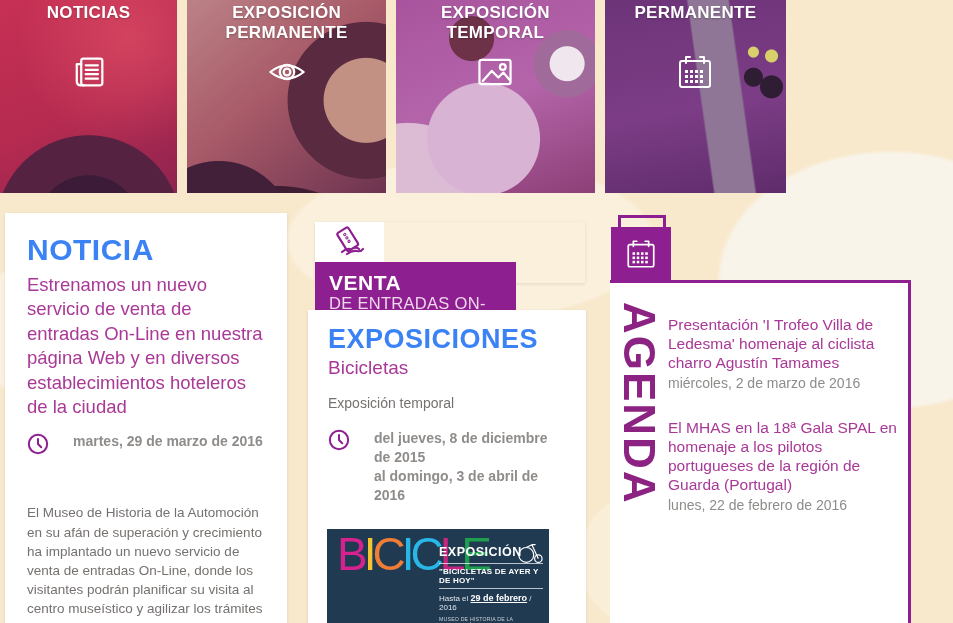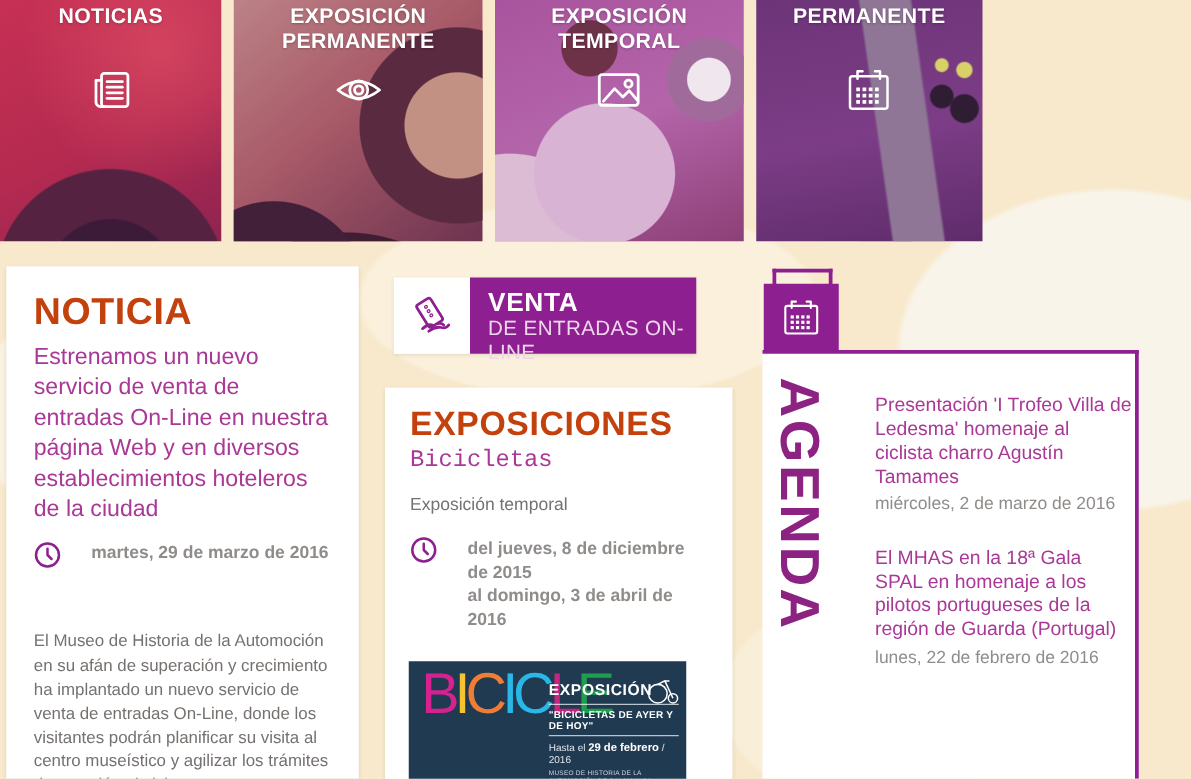--- a/index.html
+++ b/index.html
@@ -59,64 +59,64 @@
   }
   .tile-icon { position:absolute; top:52px; left:50%; transform:translateX(-50%); width:40px; height:40px; }
   .tile-icon svg { width:40px; height:40px; }
 
   
   .card { position:absolute; background:#fff; box-shadow:0 1px 3px rgba(60,40,20,.12); z-index:3; }
 
   
   .noticia-card { left:5px; top:213px; width:282px; height:410px; display:flex; flex-direction:column; }
   .noticia-body { padding:20px 22px 0 22px; flex:1; }
-  .h-purple { color:#c2410c; font-weight:800; letter-spacing:.5px; }
+  .h-purple { color:#3b82f6; font-weight:800; letter-spacing:.5px; }
   .noticia-body h1 { font-size:30px; margin-bottom:6px; }
   .noticia-sub { color:#a93896; font-size:18.5px; line-height:1.32; margin-bottom:14px; cursor:pointer; }
   .date-row { display:flex; align-items:flex-start; gap:24px; color:#8f8c8a; font-size:14px; font-weight:700; margin-bottom:16px; }
   .clock-ic { flex:0 0 22px; width:22px; height:22px; }
   .noticia-p { color:#75716f; font-size:13.5px; line-height:1.42; margin-bottom:13px;margin-top:48px; }
   .noticia-footer { height:11px; background:#f2f2f2; position:relative; }
 
   
-  .venta { position:absolute; left:315px; top:222px; width:242px; height:61px; display:flex; z-index:3; cursor:pointer; box-shadow:0 1px 3px rgba(60,40,20,.12); }
+  .venta { position:absolute; left:315px; top:222px; width:270px; height:61px; display:flex; z-index:3; cursor:pointer; box-shadow:0 1px 3px rgba(60,40,20,.12);flex-direction:column; }
   .venta-iconbox { width:69px; height:61px; background:#fff; display:flex; align-items:center; justify-content:center; }
   .venta-iconbox svg { width:40px; height:40px; }
   .venta-text { width:201px; height:61px; background:#8e1f90; color:#fff; padding:9px 0 0 14px; }
   .venta-l1 { font-size:21px; font-weight:800; letter-spacing:.5px; line-height:1.1; }
   .venta-l2 { font-size:16.5px; font-weight:300; color:#eed6ec; letter-spacing:.3px; }
 
   
   .expos-card { left:308px; top:310px; width:278px; height:320px; padding:14px 18px 0 20px; }
   .expos-card h1 { font-size:27px; margin-bottom:2px; }
-  .expos-sub { color:#a93896; font-size:19px; margin-bottom:16px; cursor:pointer;font-family:Liberation Mono, monospace; }
+  .expos-sub { color:#a93896; font-size:19px; margin-bottom:16px; cursor:pointer; }
   .expos-type { color:#75716f; font-size:14px; margin-bottom:18px; }
   .expos-dates { max-width:220px; }
   .expos-dates .dtxt { width:185px; line-height:1.35; }
   .poster { position:relative; margin-top:24px; margin-left:-1px; width:222px; height:110px; background:#203a52; overflow:hidden; cursor:pointer; }
   .poster-letters { position:absolute; left:10px; top:8px; width:95px; line-height:.78; font-weight:400; }
   .poster-letters span { font-size:46px; letter-spacing:-4px; }
   .pl0{color:#d6218e;} .pl1{color:#f5c431;} .pl2{color:#f07d36;} .pl3{color:#29b7e8;}
   .pl4{color:#29b7e8;} .pl5{color:#c4257e;} .pl6{color:#1e9e4e;}
   .poster-right { position:absolute; left:112px; top:16px; width:104px; color:#fff; }
   .poster-expo { font-size:12.5px; font-weight:800; letter-spacing:.5px; }
   .poster-title { font-size:8px; font-weight:700; border-top:1px solid rgba(255,255,255,.7); border-bottom:1px solid rgba(255,255,255,.7); padding:3px 0; margin:4px 0; letter-spacing:.2px; }
   .poster-hasta { font-size:8px; color:#dfe6ec; }
-  .poster-hasta b { font-size:9px; color:#fff; }
+  .poster-hasta b { font-size:9px; color:#fff;text-decoration:underline; }
   .poster-museum { font-size:5.2px; margin-top:4px; color:#c8d2da; letter-spacing:.2px; }
   .penny { position:absolute; right:-2px; top:-4px; width:30px; height:26px; }
 
   
   .agenda-tab { position:absolute; left:618px; top:215px; width:48px; height:65px; border:3px solid #8e1f90; border-bottom:none; z-index:3; }
   .agenda-calbox { position:absolute; left:611px; top:227px; width:60px; height:54px; background:#8e1f90; z-index:5; display:flex; align-items:center; justify-content:center; }
   .agenda-calbox svg { width:34px; height:34px; }
   .agenda-box { position:absolute; left:610px; top:280px; width:301px; height:343px; background:#fff; border-top:3px solid #8e1f90; border-right:3px solid #8e1f90; z-index:4; }
   .agenda-vert { position:absolute; left:664px; top:302px; transform:rotate(90deg); transform-origin:0 0; font-size:44px; font-weight:800; color:#8c2383; letter-spacing:2px; z-index:5; white-space:nowrap; }
   .agenda-items { position:absolute; left:668px; top:315px; width:238px; z-index:5; }
-  .agenda-item { margin-bottom:27px;margin-left:32px; }
+  .agenda-item { margin-bottom:27px; }
   .agenda-title { color:#a93896; font-size:15.5px; line-height:1.23; cursor:pointer; margin-bottom:3px; }
   .agenda-date { color:#8f8c8a; font-size:14px; }
 
   .ic-stroke { stroke:#fff; stroke-width:2; fill:none; stroke-linecap:round; stroke-linejoin:round; }
   .ic-stroke-p { stroke:#8e1f90; stroke-width:2.2; fill:none; stroke-linecap:round; stroke-linejoin:round; }
 </style>
 </head>
 <body>
 
 <div class="bg-art"></div>

